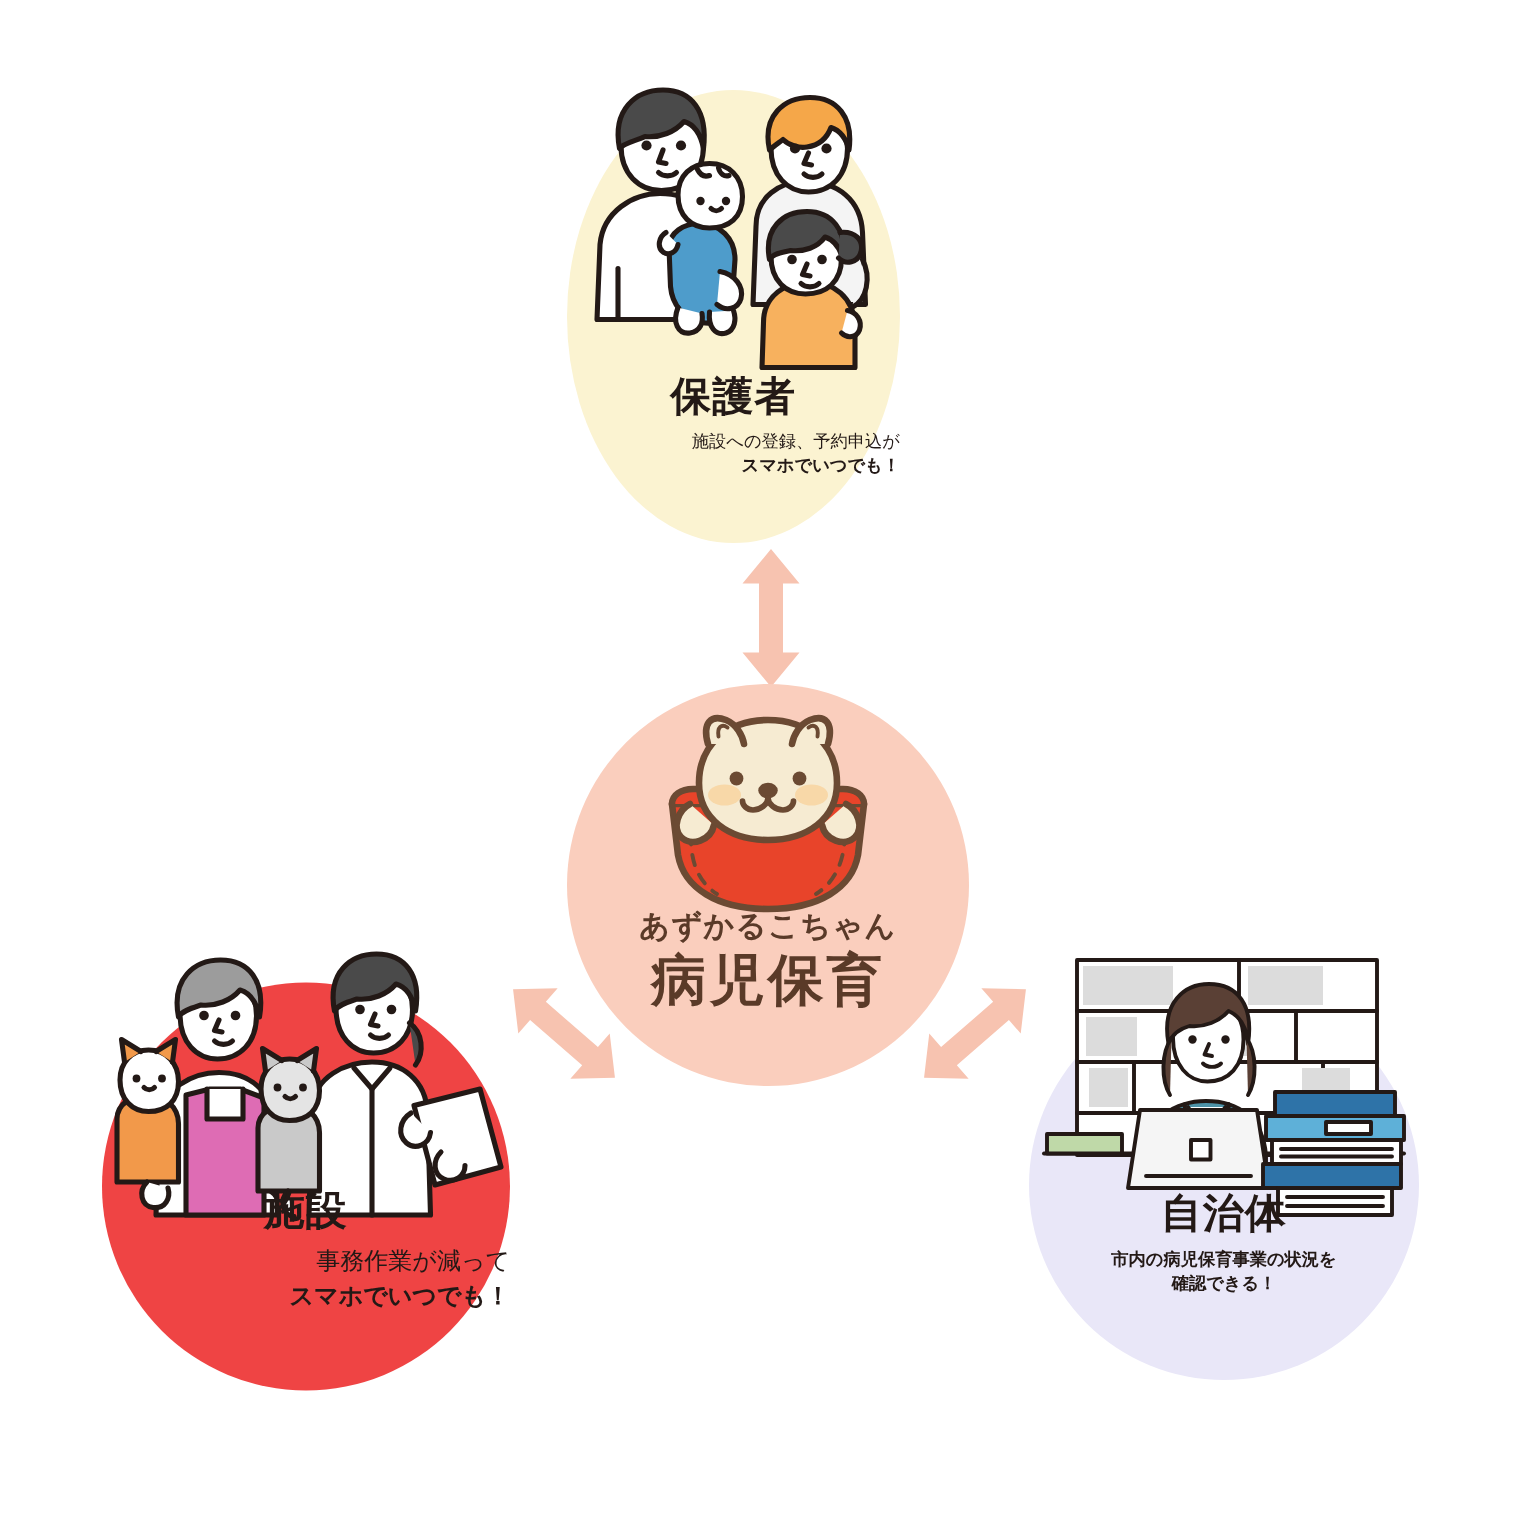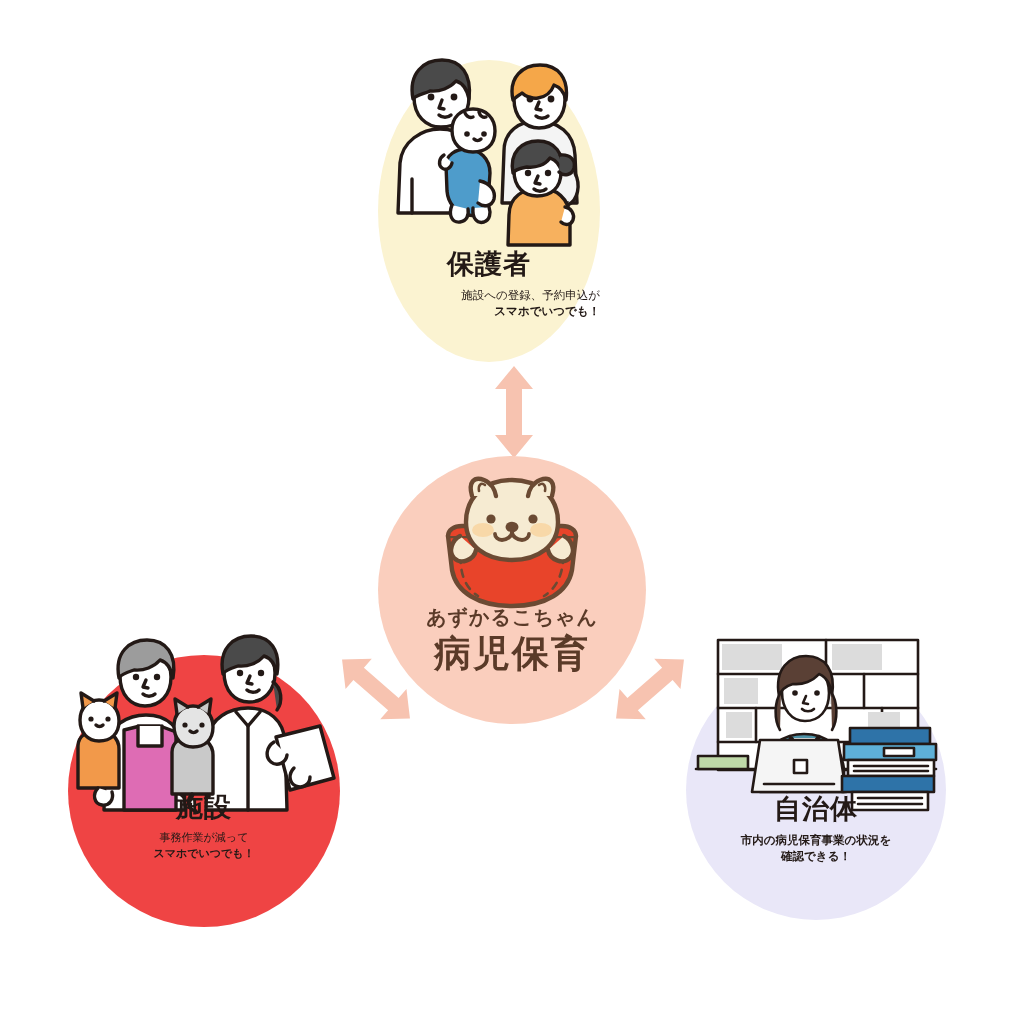--- a/index.html
+++ b/index.html
@@ -206,21 +206,21 @@
           <circle cx="117" cy="103" r="2.6" fill="#231916" stroke="none"></circle>
           <circle cx="134" cy="103" r="2.6" fill="#231916" stroke="none"></circle>
           <path d="M122 109 C124 111 127 111 129 109"></path>
           <path d="M124 172 C118 178 120 188 128 189" fill="#fff" stroke="#231916"></path>
         </g>
       </svg>
     </div>
 
     <div class="labels" style="top:138px;">
       <div class="node-title" style="font-size:27px;">施設</div>
-      <div class="node-desc" style="font-size:11px;">
+      <div class="node-desc" style="font-size:16px;text-align:right;">
         <span>事務作業が減って</span><br>
         <span class="b">スマホでいつでも！</span>
       </div>
     </div>
   </div>
 
   <div class="node" id="node-gov" style="background: rgb(233, 231, 248);">
     <div class="art" style="top:-28px;height:180px;">
       <svg width="260" height="180" viewBox="0 0 260 180">
         <g fill="none" stroke="#231916" stroke-width="2.6" stroke-linecap="round" stroke-linejoin="round">

